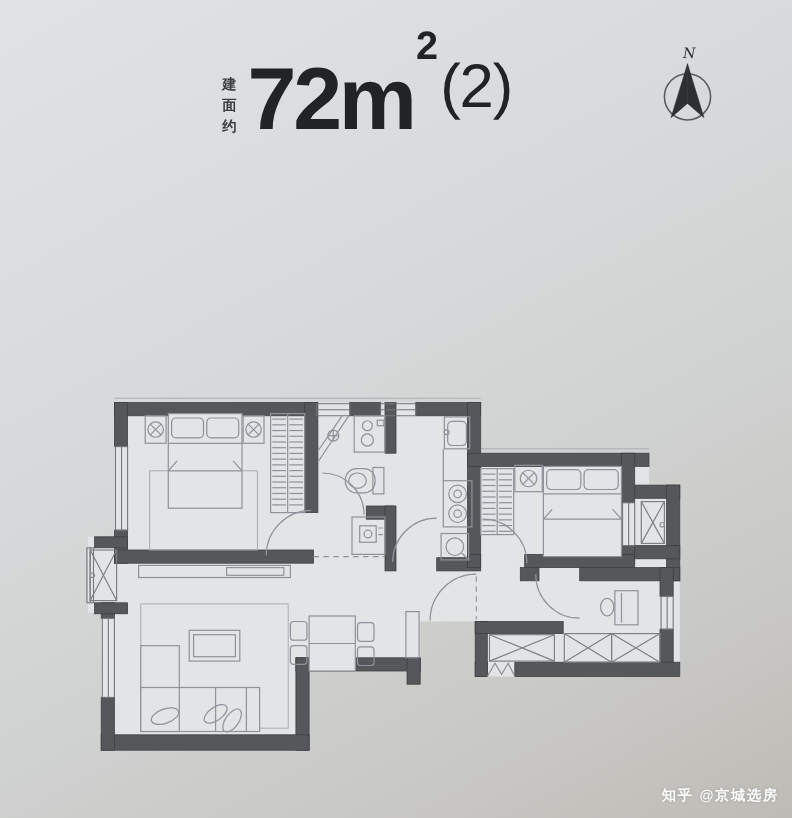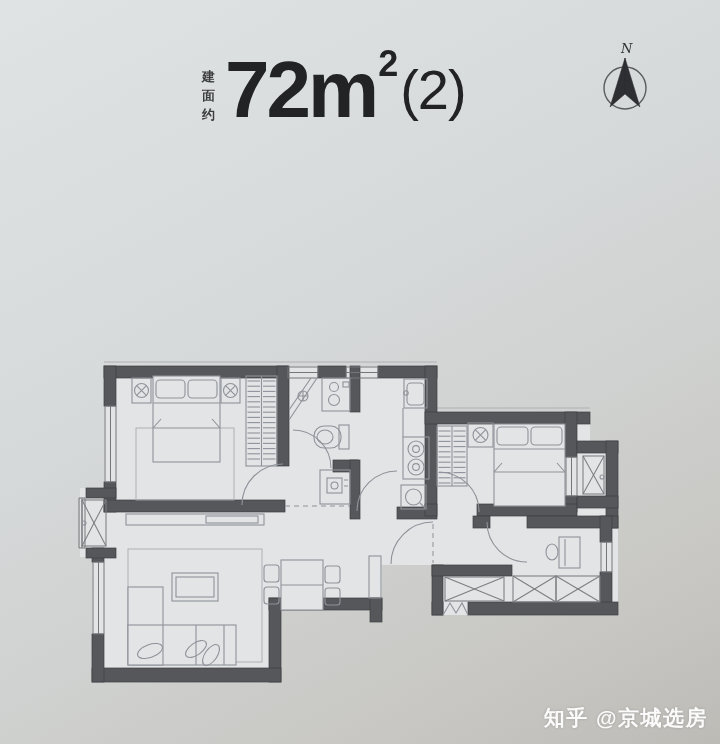--- a/index.html
+++ b/index.html
@@ -9,40 +9,40 @@
   }
   html,body{margin:0;padding:0;}
   .page{
     position:relative;width:720px;height:744px;overflow:hidden;
     background:linear-gradient(152deg,#e0e3e4 0%,#d8dbdc 35%,#d0d2d1 62%,#c7c6c2 85%,#bcbbb6 100%);
     font-family:"Liberation Sans", sans-serif;
   }
   .header{position:absolute;left:202px;top:50px;display:flex;align-items:flex-end;}
   .area-label{display:flex;flex-direction:column;justify-content:space-between;height:52px;margin:0 10px 8px 0;}
   .area-label span{font-size:13px;line-height:14px;color:#3c3d40;font-weight:600;letter-spacing:0;}
-  .area-title{display:flex;align-items:center;color:var(--c-title);}
+  .area-title{display:flex;align-items:flex-start;color:var(--c-title);}
   .big-num{font-size:80px;font-weight:700;letter-spacing:-3px;line-height:1;}
   .big-sup{font-size:36px;font-weight:700;position:relative;top:0;vertical-align:baseline;line-height:1;
            transform:translateY(-26px);display:inline-block;margin-left:2px;}
   .big-suffix{font-size:56px;font-weight:500;letter-spacing:-1px;line-height:1;margin-left:2px;}
   .plan-svg{position:absolute;left:0;top:0;}
   .wall{fill:var(--c-wall);stroke:#3e3f42;stroke-width:0.7;}
   .floor{fill:var(--c-floor);}
   .furn{fill:none;stroke:var(--c-line);stroke-width:1.1;}
   .furnf{fill:var(--c-floor);stroke:var(--c-line);stroke-width:1.1;}
   .lite{fill:none;stroke:var(--c-line_light);stroke-width:0.9;}
   .win{stroke:var(--c-window);stroke-width:1;fill:none;}
   .dash{stroke:var(--c-line);stroke-width:1;stroke-dasharray:5 4;fill:none;}
   .arc{fill:none;stroke:var(--c-line);stroke-width:1.1;}
   .xbx{fill:none;stroke:#7c7e82;stroke-width:1.05;}
   .compass-circle{fill:none;stroke:#5a5b5e;stroke-width:1.4;}
   .compass-arrow{fill:#2e2f32;stroke:#2e2f32;stroke-width:0.5;}
   .compass-n{font-family:"DejaVu Serif", serif;font-style:italic;font-size:13px;fill:#2e2f32;}
   .watermark{
-    position:absolute;right:12px;bottom:12px;font-size:21px;font-weight:600;letter-spacing:1.5px;
+    position:absolute;right:12px;bottom:12px;font-size:13px;font-weight:600;letter-spacing:1.5px;
     color:var(--c-watermark);opacity:0.95;text-shadow:0 0 3px rgba(120,120,115,0.45);
   }
 </style>
 </head>
 <body>
 
 <div class="page">
 
   <div class="header">
     <div class="area-label">

